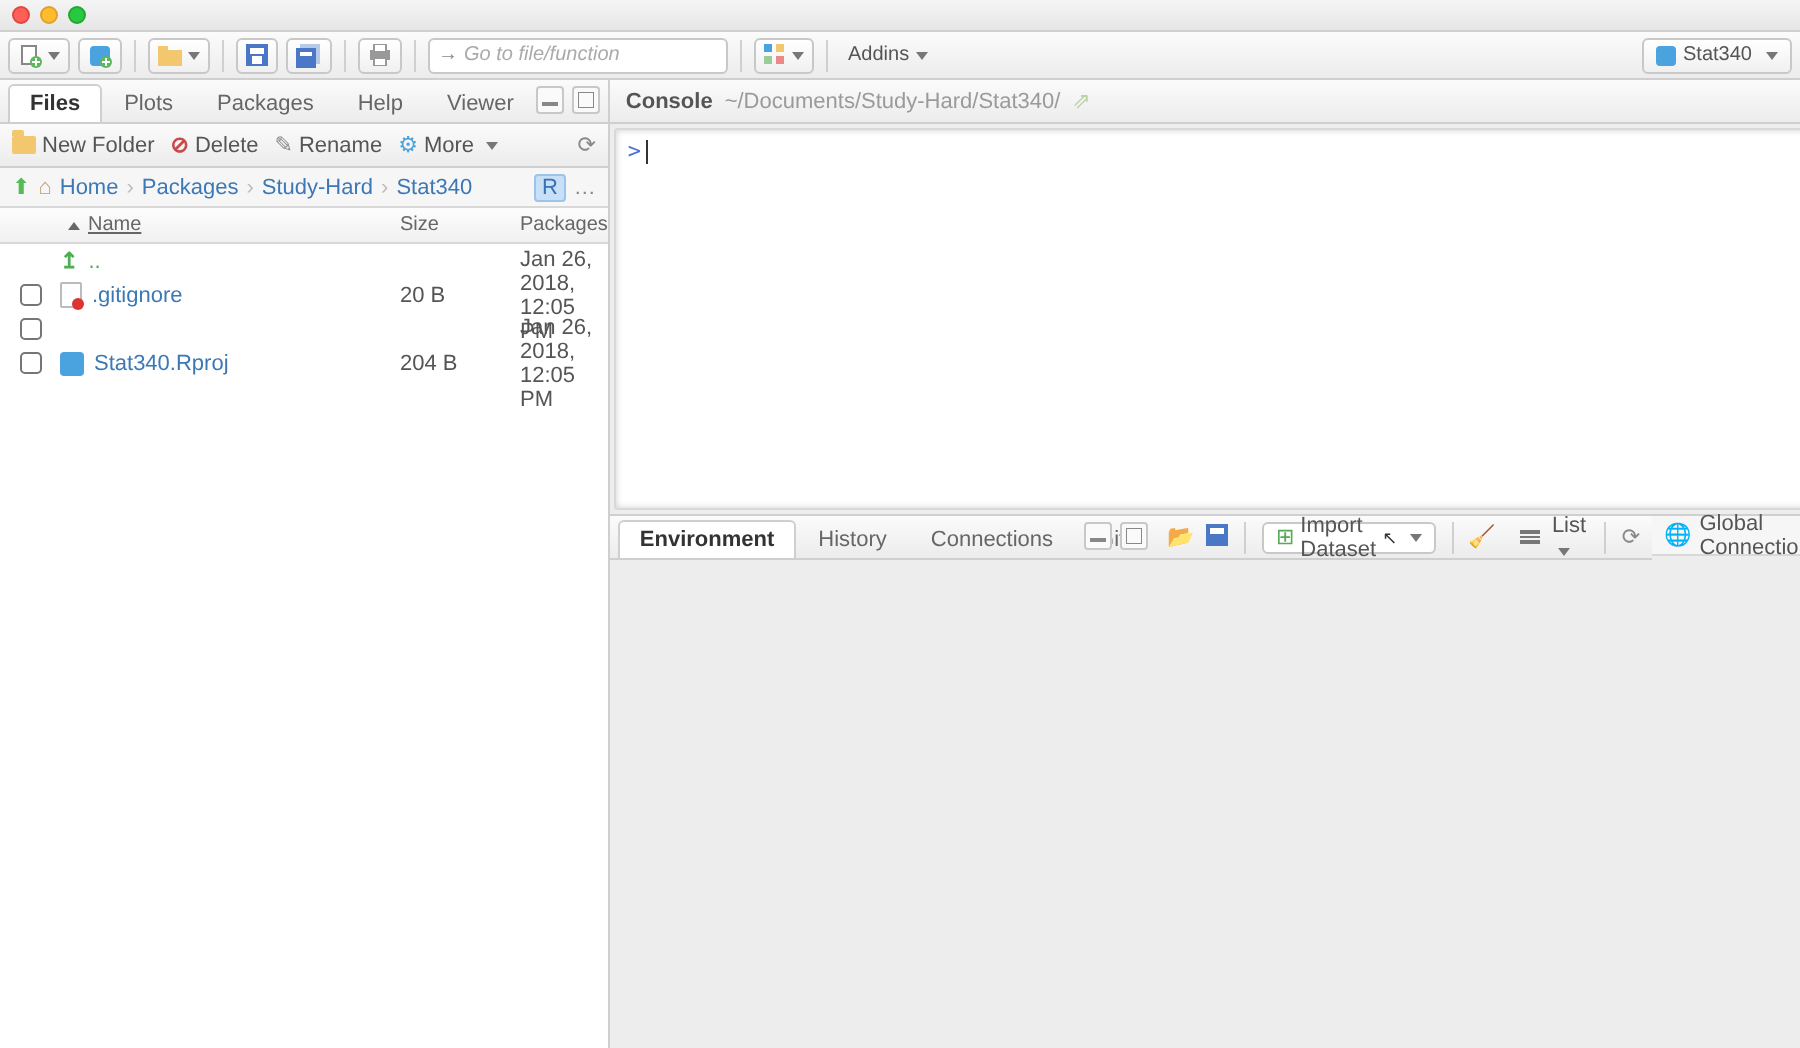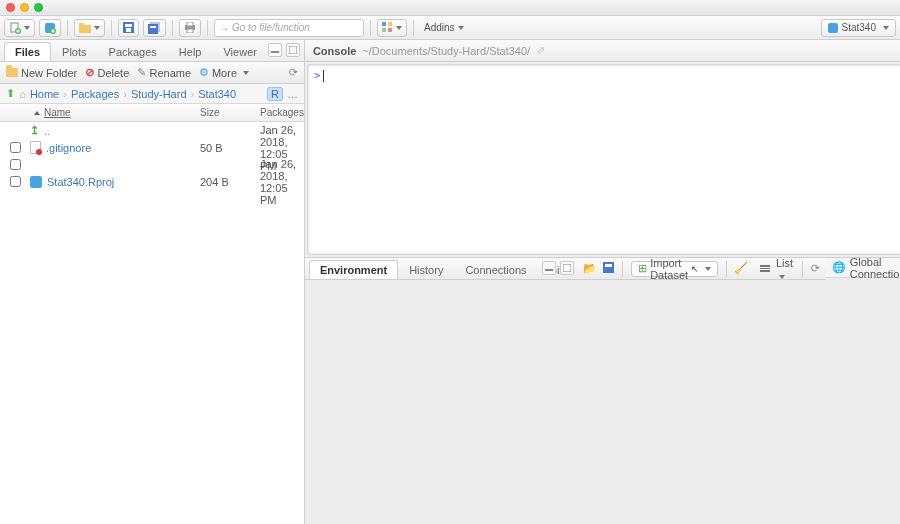--- a/index.html
+++ b/index.html
@@ -260,21 +260,21 @@
           <div class="fmod"></div>
       </div>
       <div class="frow link">
         <div class="fcheck">
             <input type="checkbox" style="">
           </div>
         <div class="fname">
             <span class="ico-file dot"></span>
             <span class="flabel">.gitignore</span>
           </div>
-        <div class="fsize">50 B</div>
+        <div class="fsize">20 B</div>
         <div class="fmod">Jan 26, 2018, 12:05 PM</div>
       </div>
       <div class="frow link">
         <div class="fcheck">
             <input type="checkbox" style="">
           </div>
         <div class="fsize"></div>
           <div class="fmod"></div>
       </div>
       <div class="frow link">

